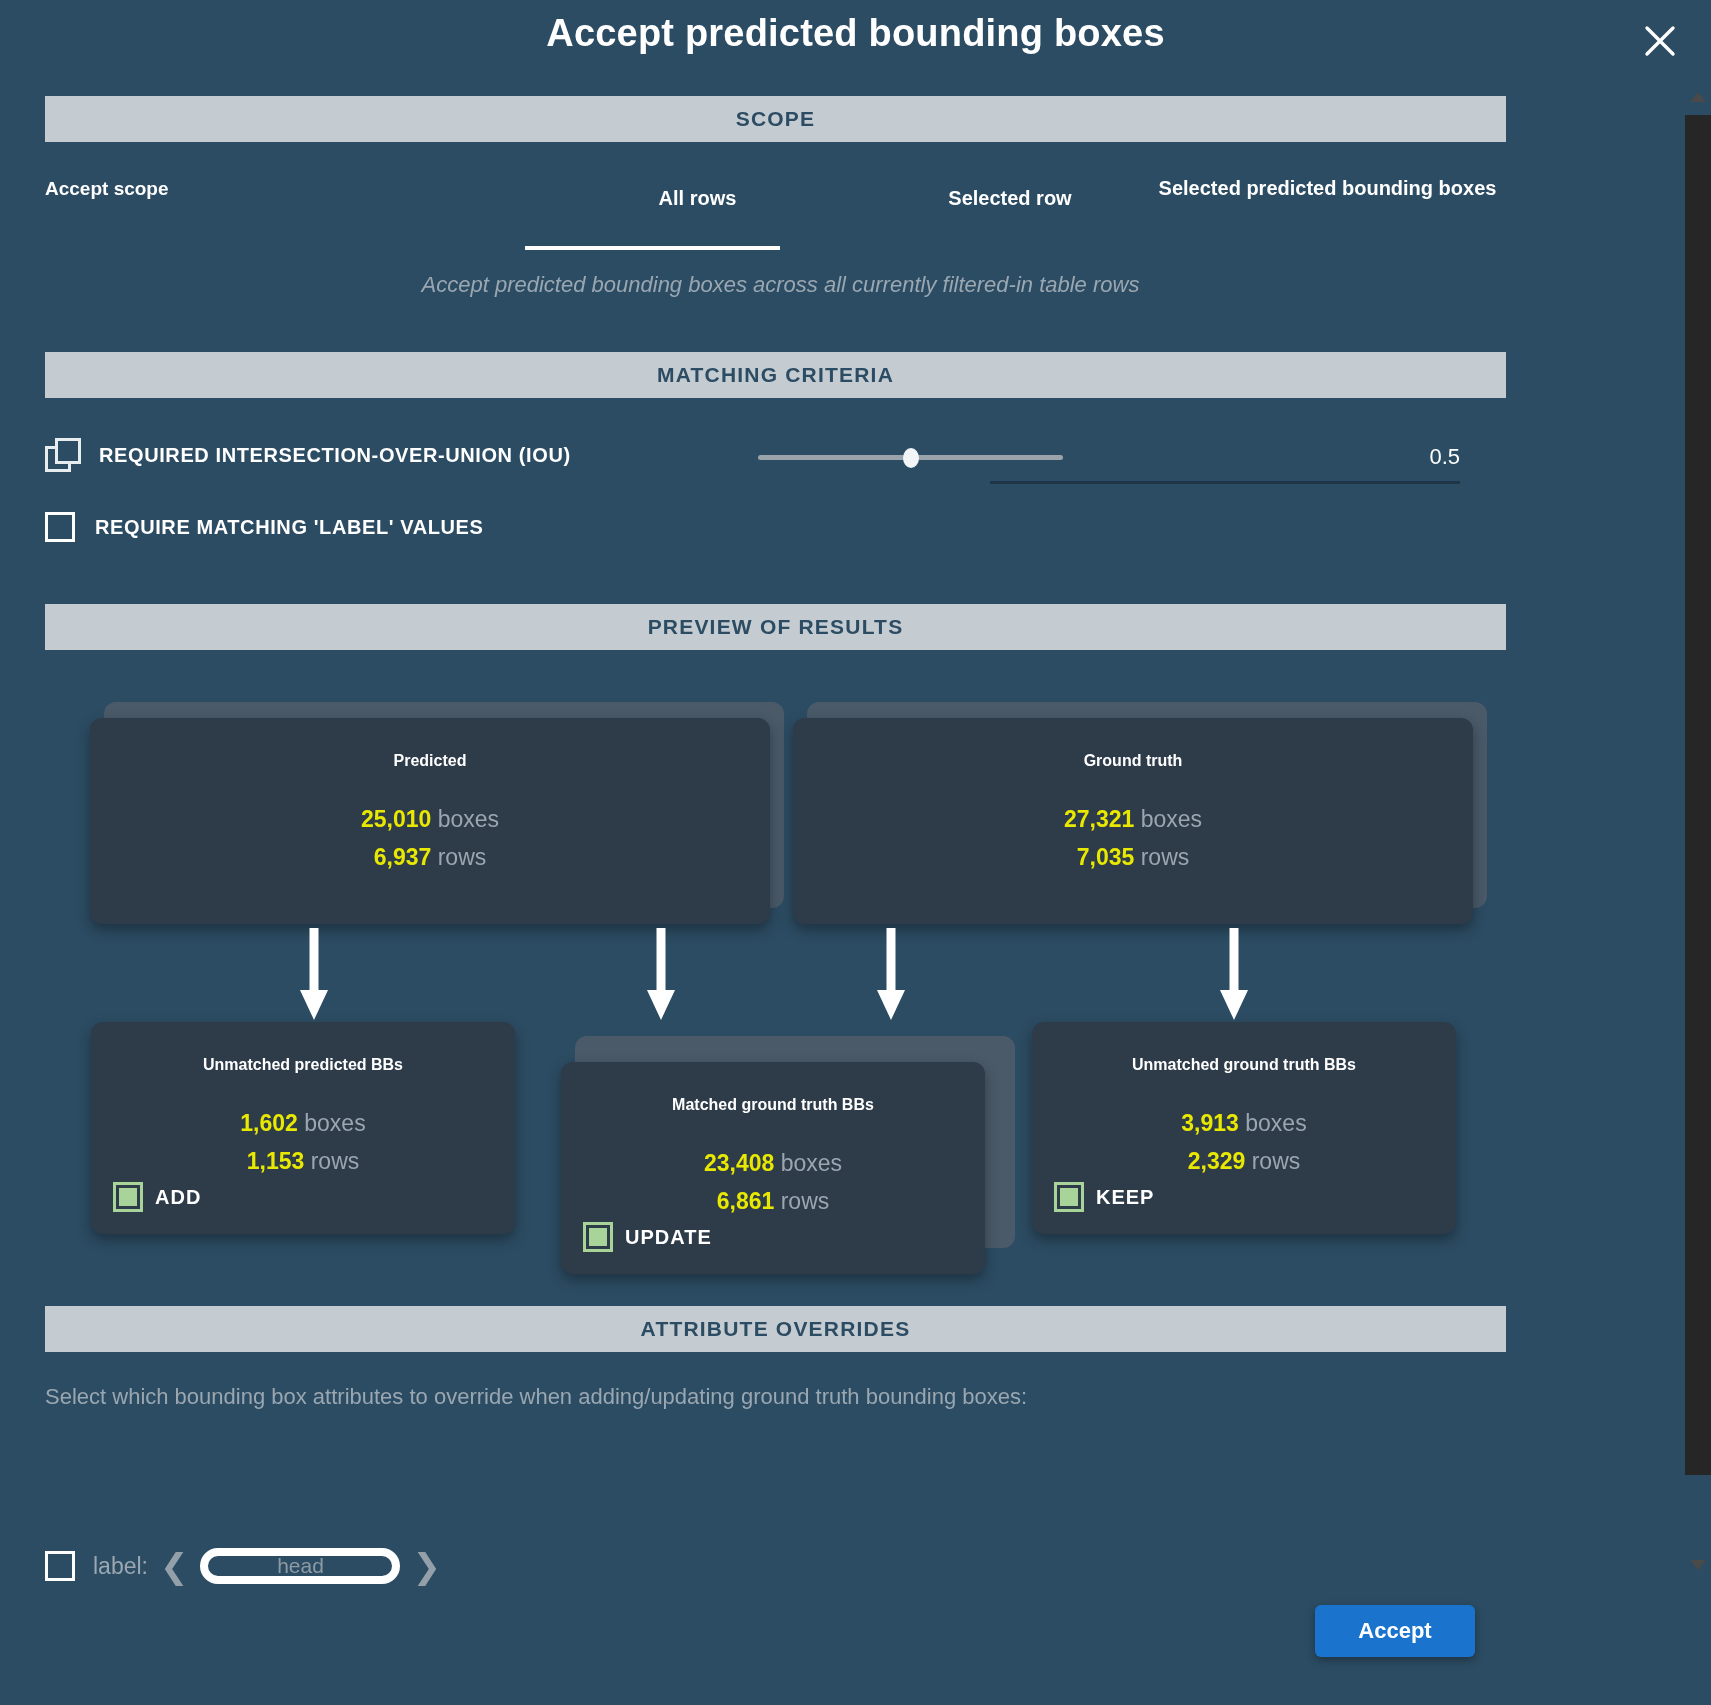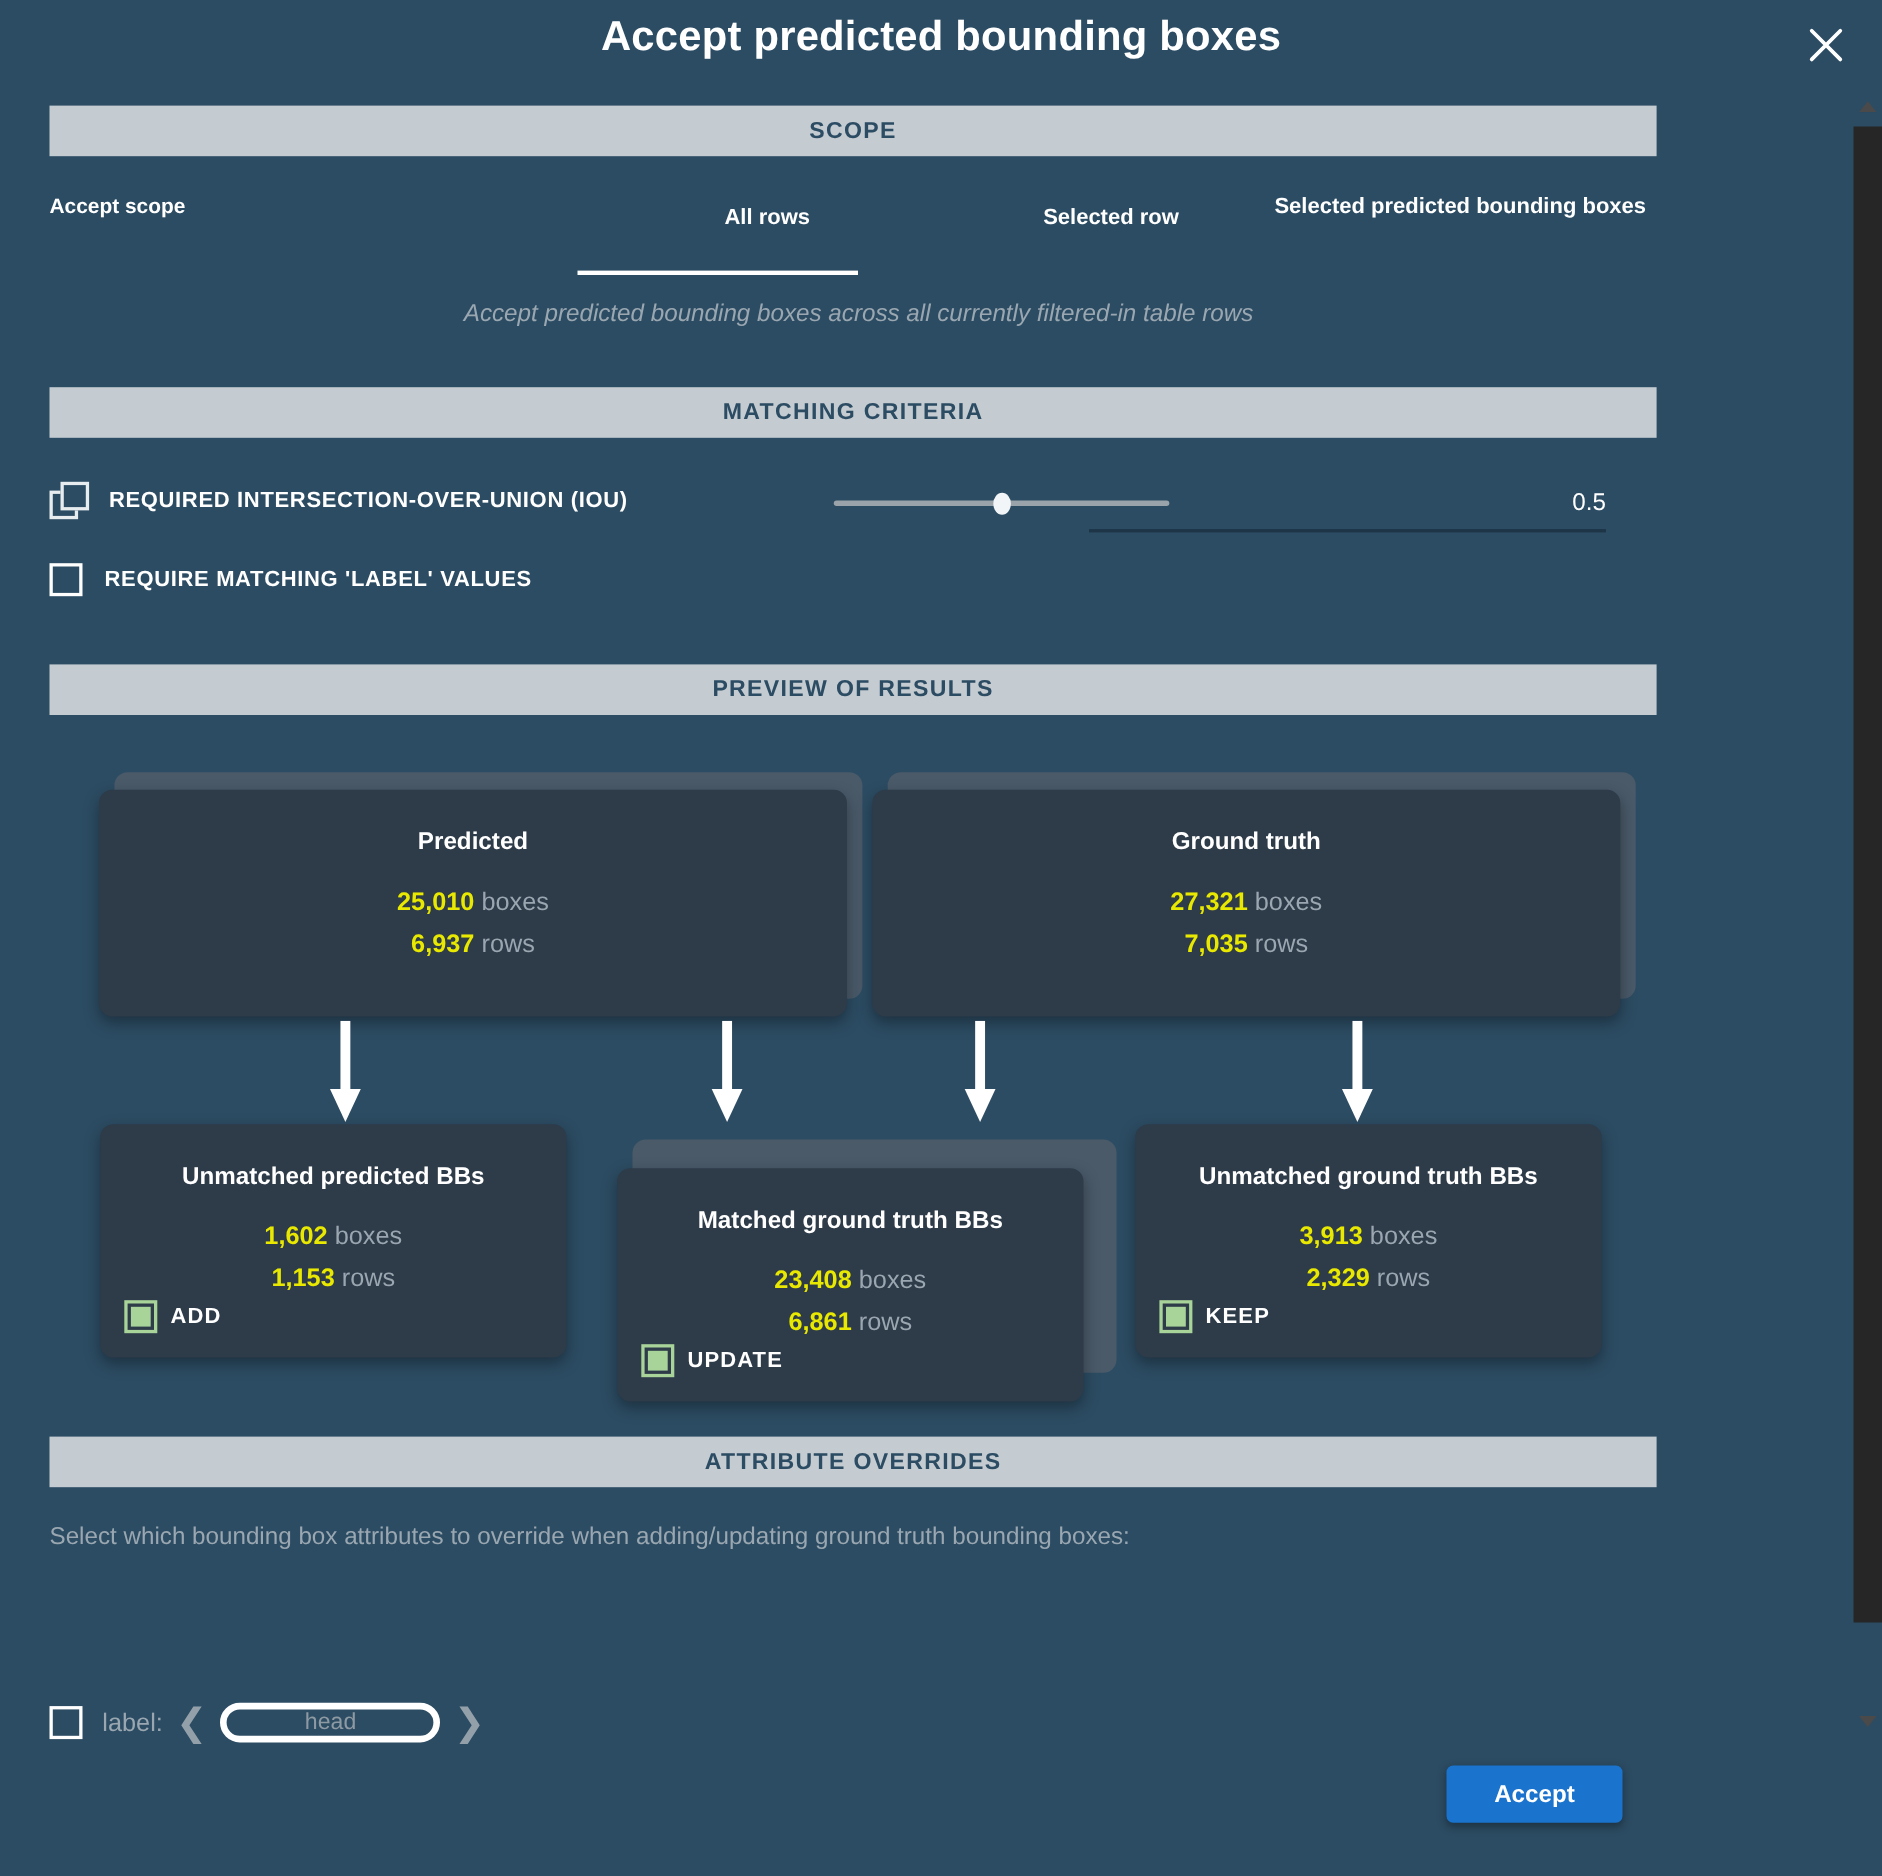--- a/index.html
+++ b/index.html
@@ -100,21 +100,21 @@
     box-shadow:0 6px 14px rgba(0,0,0,.35);
   }
   .card .stack{
     position:absolute;
     background:#4a5a69;
     border-radius:12px;
     z-index:-1;
   }
   .card-title{
     position:absolute;left:0;right:0;top:34px;
-    text-align:center;font-size:22px;font-weight:bold;color:#ffffff;
+    text-align:center;font-size:16px;font-weight:bold;color:#ffffff;
   }
   .card-stats{
     position:absolute;left:0;right:0;top:82px;text-align:center;
   }
   .stat-line{font-size:23px;line-height:38px;}
   .stat-num{color:#e8e800;font-weight:bold;}
   .stat-unit{color:#9aa7b1;}
 
   .badge{
     position:absolute;left:22px;bottom:22px;
@@ -138,21 +138,21 @@
   .attr-row{
     position:absolute;left:45px;top:1548px;
     display:flex;align-items:center;
   }
   .attr-label{font-size:23px;color:#9aa7b1;margin-left:18px;}
   .chev{
     font-size:34px;color:#93a0aa;margin:0 12px;cursor:pointer;line-height:1;
     font-family:"DejaVu Sans", sans-serif;
   }
   .pill{
-    width:200px;height:36px;border:6px solid #ffffff;border-radius:20px;
+    width:200px;height:36px;border:8px solid #ffffff;border-radius:20px;
     display:flex;align-items:center;justify-content:center;
     box-sizing:border-box;cursor:pointer;
   }
   .pill span{font-size:21px;color:#8e9aa3;}
 
   
   .accept-btn{
     position:absolute;left:1315px;top:1605px;width:160px;height:52px;
     background:#1a74ce;border-radius:6px;
     display:flex;align-items:center;justify-content:center;

